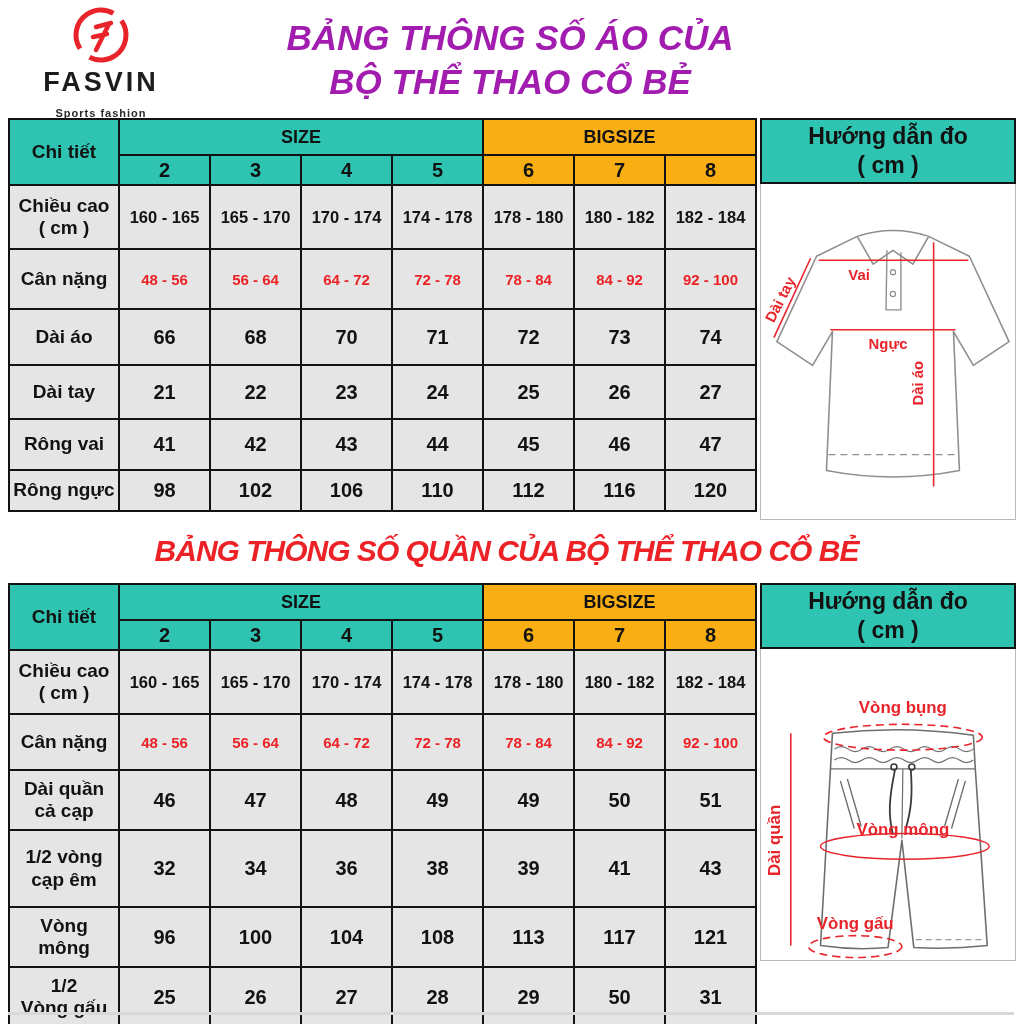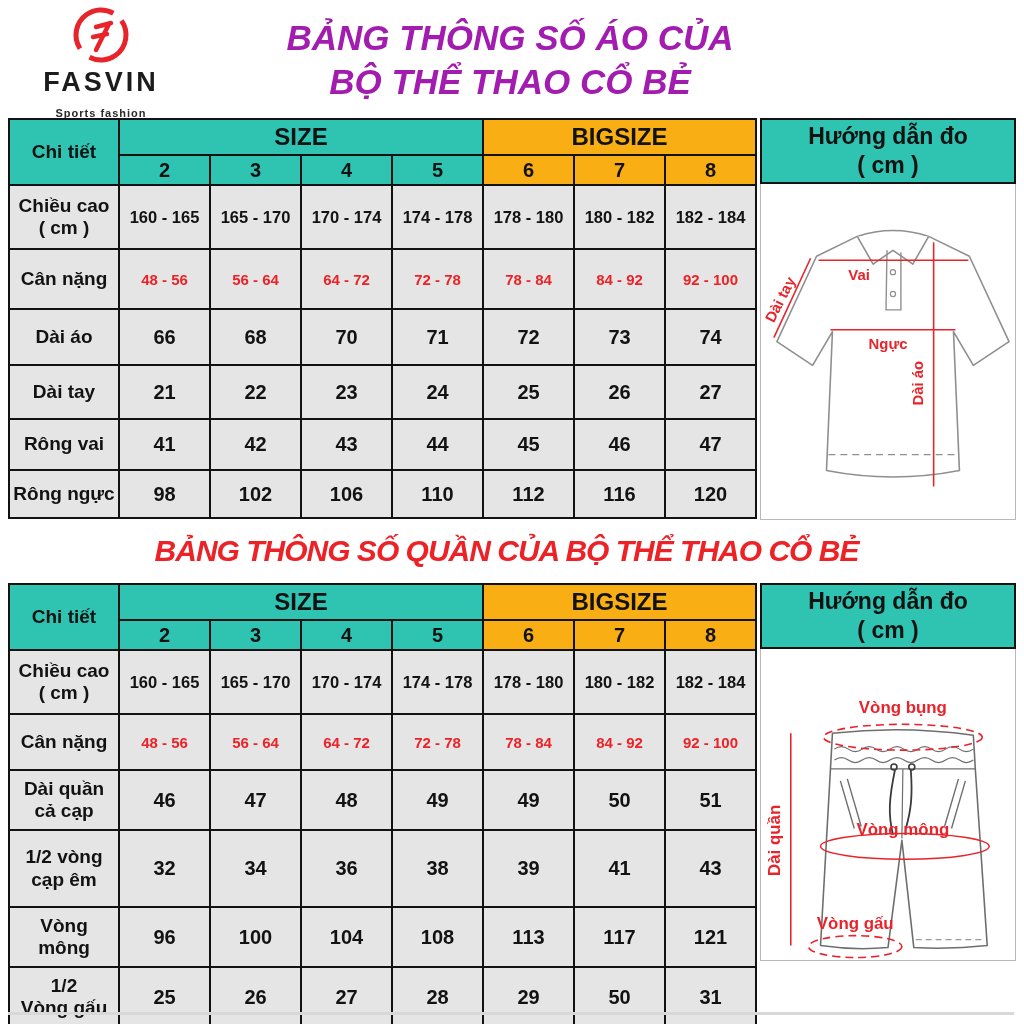--- a/index.html
+++ b/index.html
@@ -18,21 +18,21 @@
   .title-pants{position:absolute;left:0;top:534px;width:1013px;text-align:center;
     color:#EC2227;font-weight:bold;font-size:30px;letter-spacing:-1px;font-style:italic;}
 
   
   .tbl-wrap{position:absolute;}
   table.spec{border-collapse:collapse;table-layout:fixed;background:#e5e5e5;}
   .spec th,.spec td{border:2px solid #121212;text-align:center;vertical-align:middle;
     font-weight:bold;color:#121212;padding:0;}
   .teal{background:#2EC4B1;}
   .orange{background:#F9AF13;}
-  .hdr-big{font-size:24px;}
+  .hdr-big{font-size:18px;}
   .hdr-num{font-size:20px;}
   .lbl{font-size:19px;white-space:pre-line;line-height:1.18;}
   .val{font-size:20px;}
   .val.small{font-size:16.5px;}
   .val.red{color:#EC2227;font-size:15px;}
 
   
   .guide{position:absolute;width:256px;}
   .guide-header{background:#2EC4B1;border:2px solid #121212;box-sizing:border-box;
     display:flex;flex-direction:column;justify-content:center;text-align:center;
@@ -133,21 +133,21 @@
           <tr style="height: 51px;">
             <th class="lbl">Rông vai</th>
             <td class="val">41</td>
             <td class="val">42</td>
             <td class="val">43</td>
             <td class="val">44</td>
             <td class="val">45</td>
             <td class="val">46</td>
             <td class="val">47</td>
           </tr>
-          <tr style="height: 48px;">
+          <tr style="height: 41px;">
             <th class="lbl">Rông ngực</th>
             <td class="val">98</td>
             <td class="val">102</td>
             <td class="val">106</td>
             <td class="val">110</td>
             <td class="val">112</td>
             <td class="val">116</td>
             <td class="val">120</td>
           </tr>
         </tbody>

